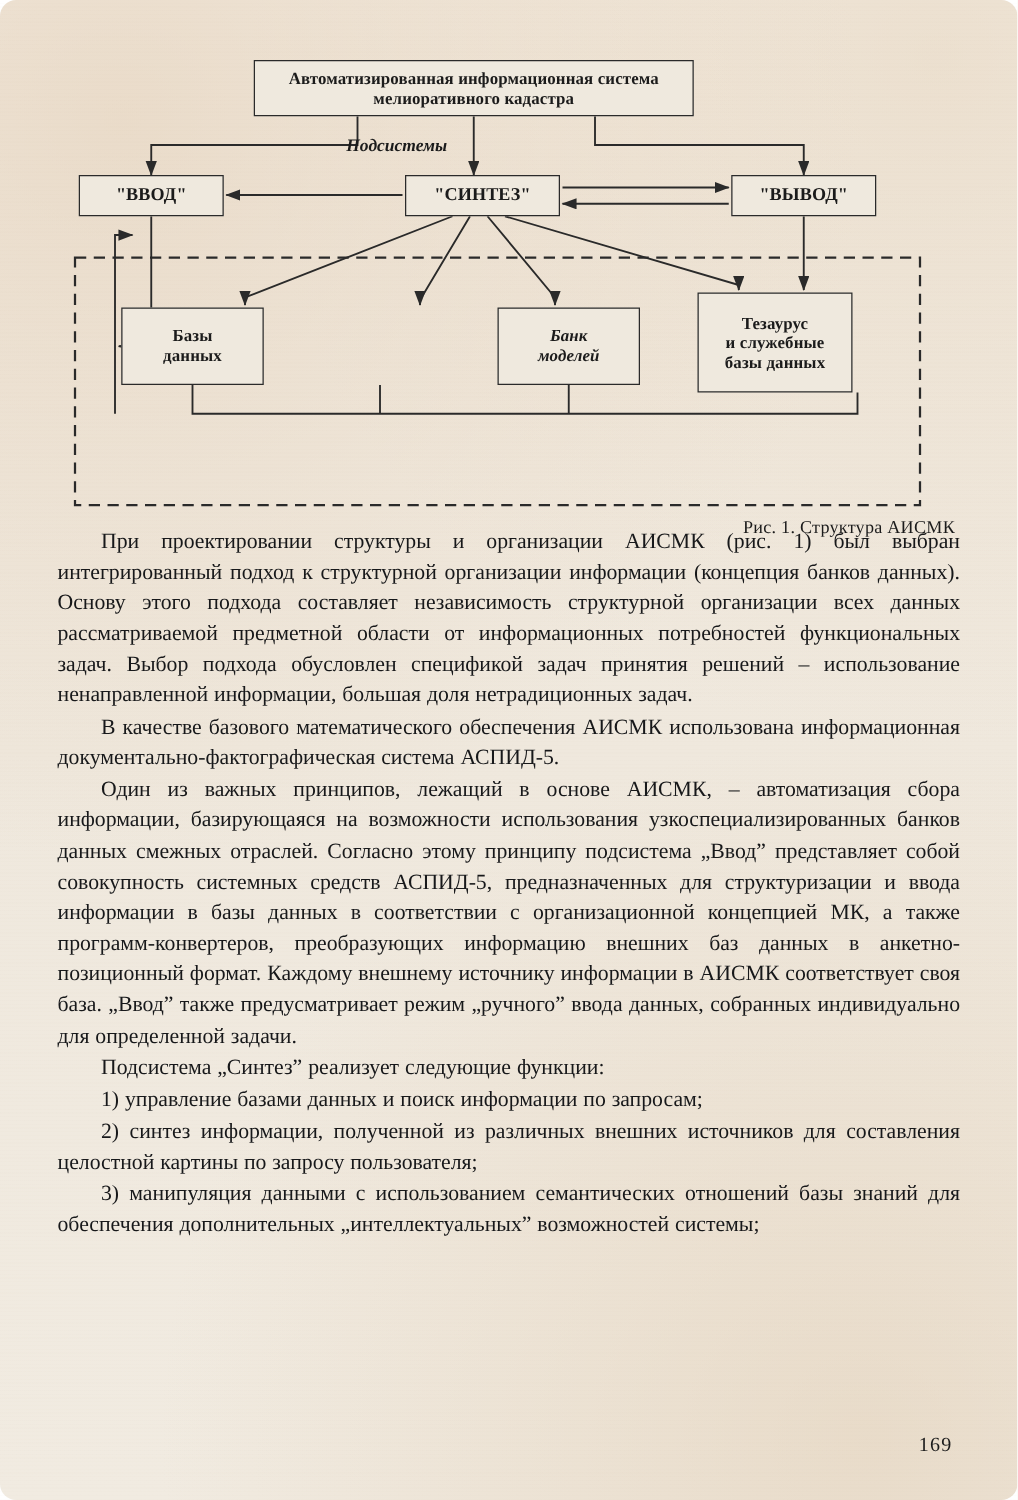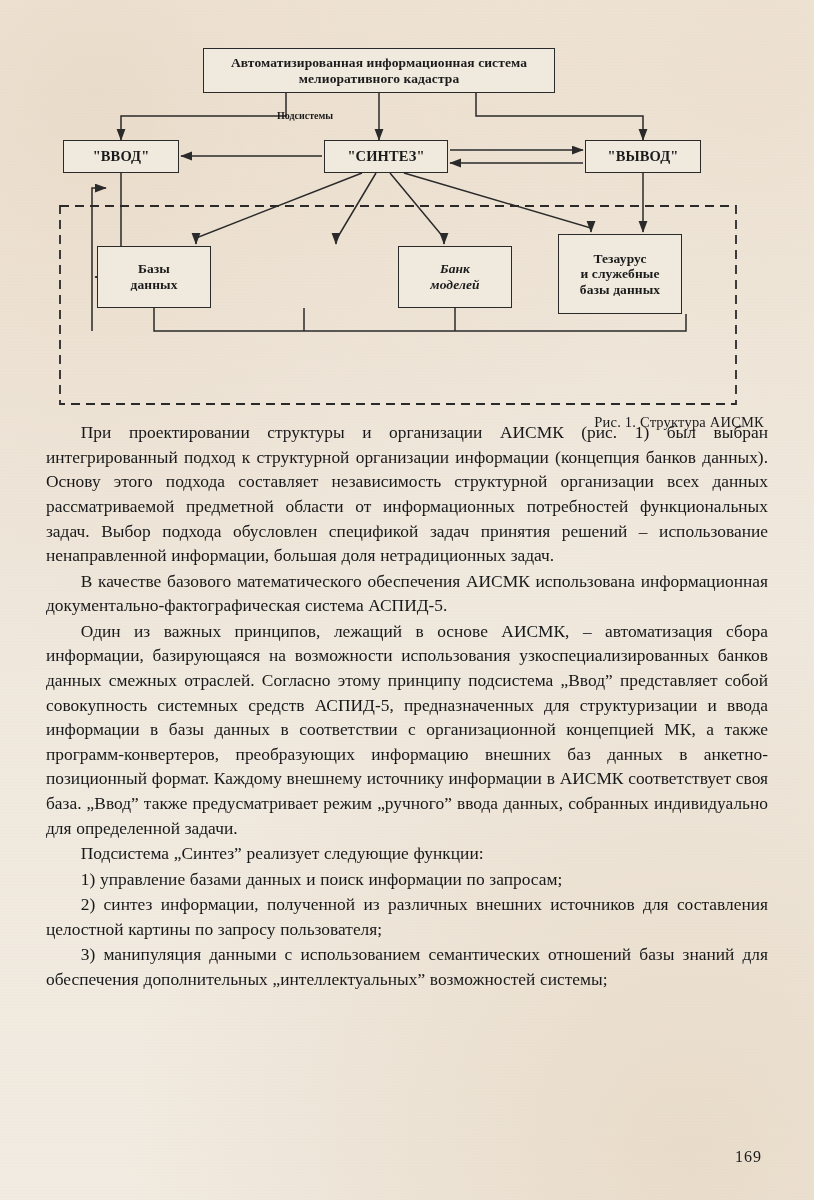--- a/index.html
+++ b/index.html
@@ -17,20 +17,21 @@
   }
   .page {
     position: absolute;
     inset: 0;
     background: #f2ece2;
     background-image:
       radial-gradient(circle at 12% 8%, rgba(226,205,180,0.55) 0%, rgba(242,236,226,0) 45%),
       radial-gradient(circle at 92% 4%, rgba(228,210,186,0.5) 0%, rgba(242,236,226,0) 40%),
       radial-gradient(circle at 85% 96%, rgba(224,204,178,0.5) 0%, rgba(242,236,226,0) 42%),
       linear-gradient(180deg, #f4eee5 0%, #efe8dd 50%, #f1ebe1 100%);
+    border-radius: 13px;
   }
   .paper-noise {
     position: absolute;
     inset: 0;
     opacity: 0.5;
     pointer-events: none;
     background-image:
       repeating-linear-gradient(0deg, rgba(180,160,130,0.035) 0px, rgba(180,160,130,0.035) 1px, rgba(255,255,255,0) 1px, rgba(255,255,255,0) 3px);
   }
 
@@ -88,22 +89,23 @@
     font-size: 13.5px; font-weight: 700; font-style: italic;
   }
   .n-th {
     left: 512px; top: 206px; width: 124px; height: 80px;
     font-size: 13.5px; font-weight: 700;
   }
 
   .lbl-subsystems {
     position: absolute;
     left: 231px; top: 82px;
+    font-style: italic;
     font-weight: 700;
-    font-size: 10px;
+    font-size: 14px;
     color: #1b1b1b;
   }
   .lbl-infobase {
     position: absolute;
     left: 23px; top: 312px;
     font-style: italic;
     font-weight: 700;
     font-size: 13.5px;
     line-height: 1.45;
     color: #1b1b1b;

